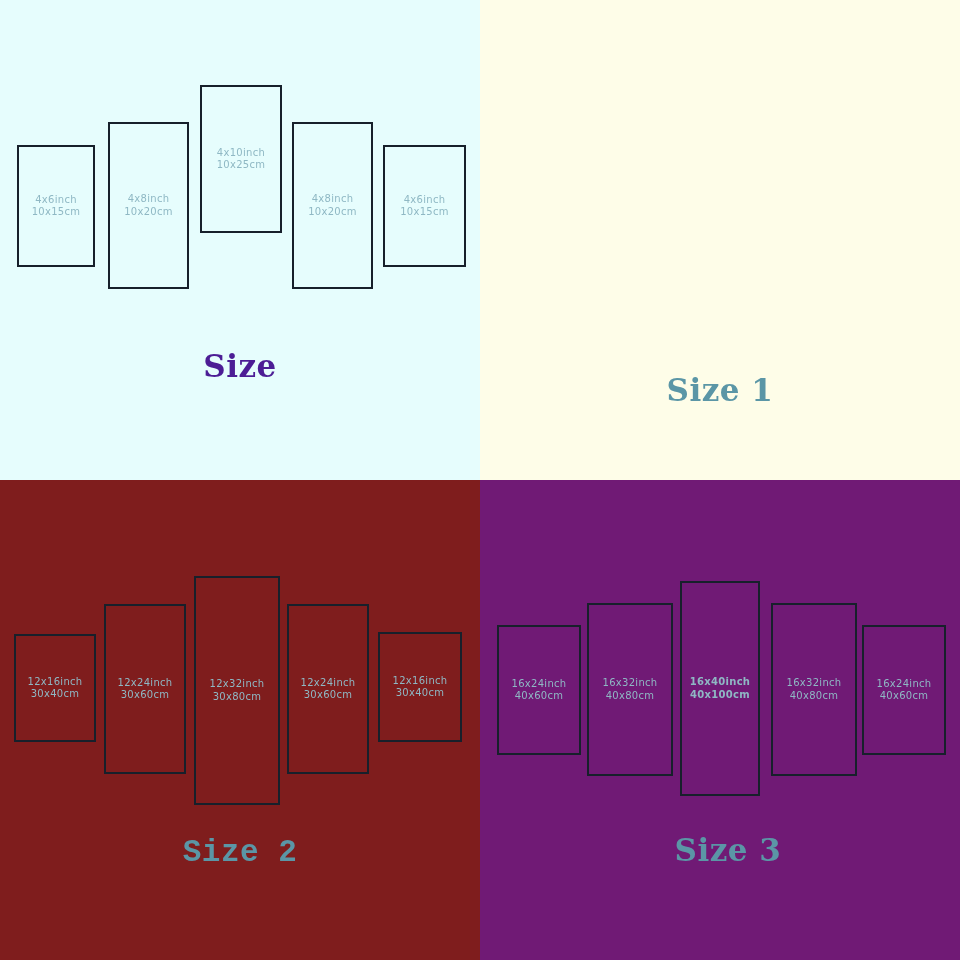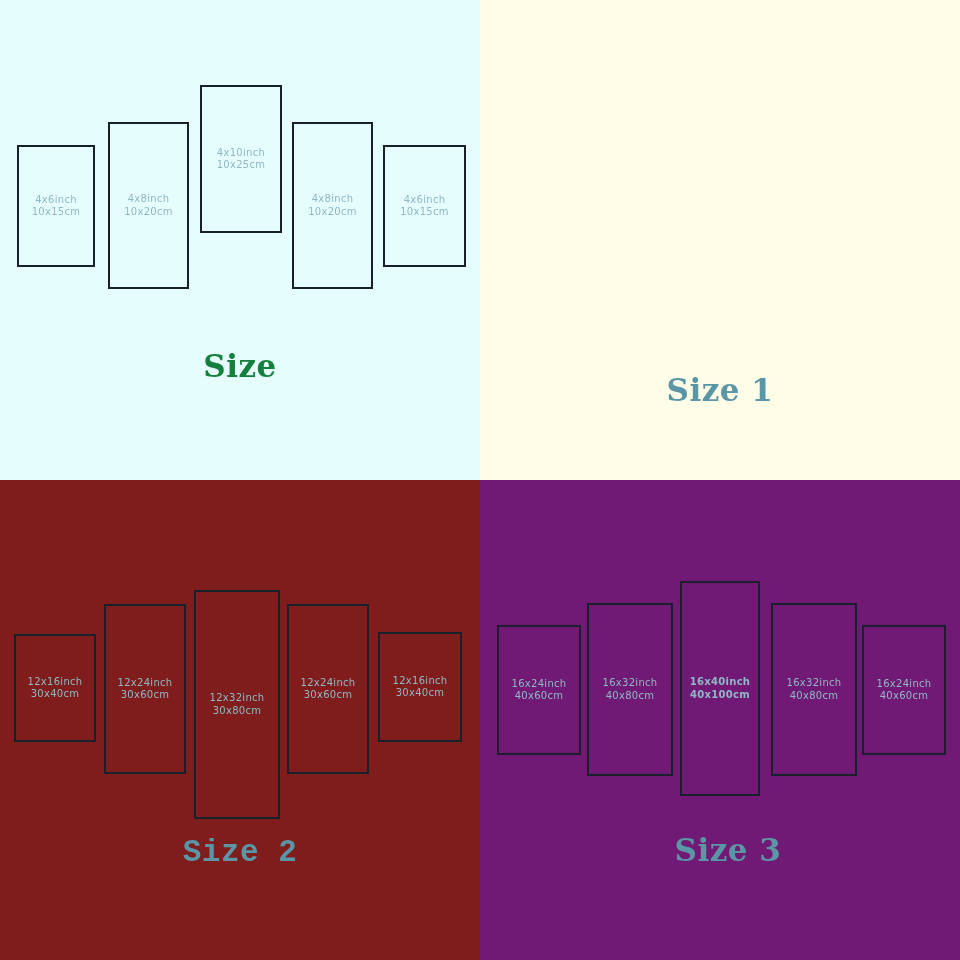--- a/index.html
+++ b/index.html
@@ -85,37 +85,37 @@
         <div class="panel" style="left: 200px; top: 85px; width: 82px; height: 148px; border-color: rgb(23, 32, 43);">
           <div class="panel-label" style="color: rgb(143, 184, 196);"><span>4x10inch</span><span class="line2">10x25cm</span></div>
         </div>
         <div class="panel" style="left: 292px; top: 122px; width: 81px; height: 167px; border-color: rgb(23, 32, 43);">
           <div class="panel-label" style="color: rgb(143, 184, 196);"><span>4x8inch</span><span class="line2">10x20cm</span></div>
         </div>
         <div class="panel" style="left: 383px; top: 145px; width: 83px; height: 122px; border-color: rgb(23, 32, 43);">
           <div class="panel-label" style="color: rgb(143, 184, 196);"><span>4x6inch</span><span class="line2">10x15cm</span></div>
         </div>
       </div>
-    <div class="quad-title" style="color: #15803d; top: 348px;">Size</div>
+    <div class="quad-title" style="color: #4c1d95; top: 348px;">Size</div>
   </div>
 
   <div class="quadrant q-tr" style="background: rgb(254, 253, 232);">
     <div class="panels"></div>
     <div class="quad-title" style="color: rgb(91, 150, 166); top: 346px; margin-top: 26px;">Size 1</div>
   </div>
 
   <div class="quadrant q-bl" style="background: #7f1d1d;">
     <div class="panels">
         <div class="panel" style="left: 14px; top: 154px; width: 82px; height: 108px; border-color: rgb(23, 32, 43);">
           <div class="panel-label" style="color: rgb(143, 184, 196);"><span>12x16inch</span><span class="line2">30x40cm</span></div>
         </div>
         <div class="panel" style="left: 104px; top: 124px; width: 82px; height: 170px; border-color: rgb(23, 32, 43);">
           <div class="panel-label" style="color: rgb(143, 184, 196);"><span>12x24inch</span><span class="line2">30x60cm</span></div>
         </div>
-        <div class="panel" style="left: 194px; top: 96px; width: 86px; height: 229px; border-color: rgb(23, 32, 43); margin-top: 14px;">
+        <div class="panel" style="left: 194px; top: 96px; width: 86px; height: 229px; border-color: rgb(23, 32, 43);">
           <div class="panel-label" style="color: rgb(143, 184, 196);"><span>12x32inch</span><span class="line2">30x80cm</span></div>
         </div>
         <div class="panel" style="left: 287px; top: 124px; width: 82px; height: 170px; border-color: rgb(23, 32, 43);">
           <div class="panel-label" style="color: rgb(143, 184, 196);"><span>12x24inch</span><span class="line2">30x60cm</span></div>
         </div>
         <div class="panel" style="left: 378px; top: 152px; width: 84px; height: 110px; border-color: rgb(23, 32, 43);">
           <div class="panel-label" style="color: rgb(143, 184, 196);"><span>12x16inch</span><span class="line2">30x40cm</span></div>
         </div>
       </div>
     <div class="quad-title" style="color: rgb(91, 150, 166); top: 355px; font-family: Liberation Mono, monospace;">Size 2</div>

